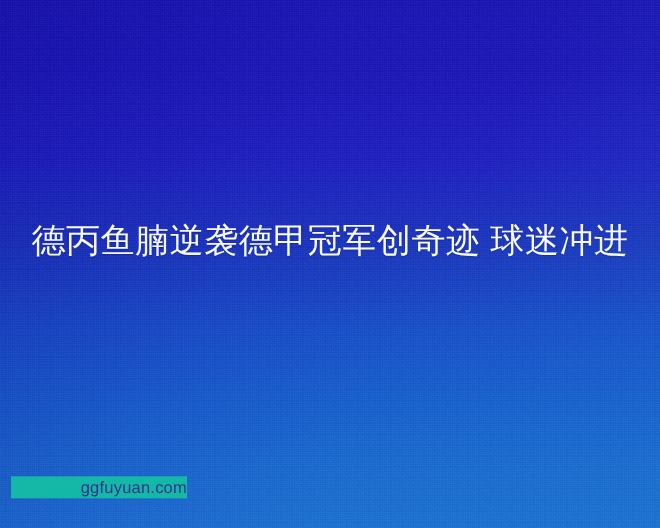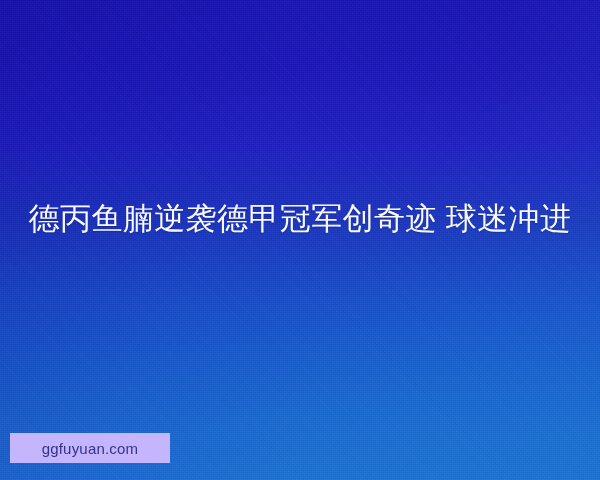--- a/index.html
+++ b/index.html
@@ -86,25 +86,25 @@
     white-space: nowrap;
     text-shadow: 0 1px 1px rgba(0, 0, 40, 0.22);
   }
 
   
   .watermark {
     position: absolute;
     left: 10px;
     top: 433px;
     width: 160px;
-    height: 30px;
-    background: #c4b5fd;
+    height: 20px;
+    background: #14b8a6;
     display: flex;
     align-items: center;
-    justify-content: center;
+    justify-content: flex-end;
   }
 
   .watermark-text {
     color: #33338f;
     font-size: 15px;
     line-height: 1;
     letter-spacing: 0.2px;
     font-weight: 400;
   }
 </style>

